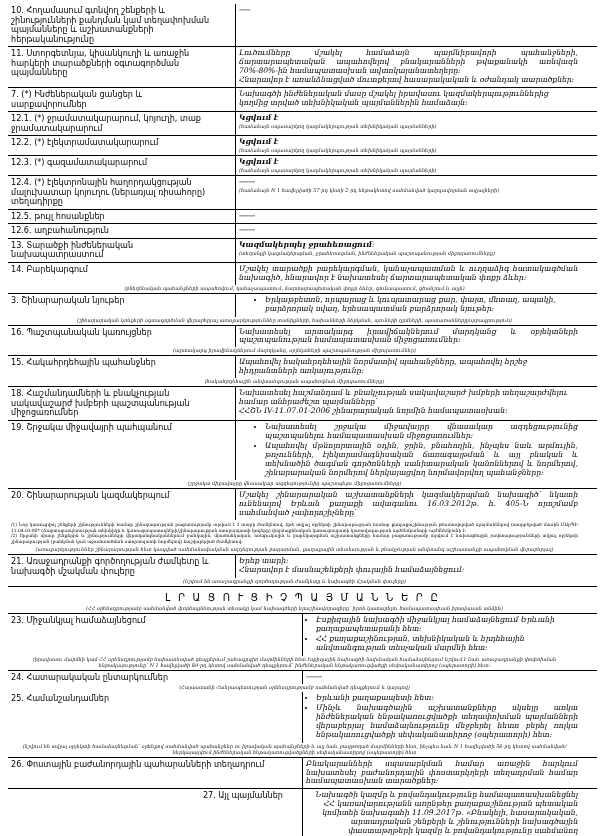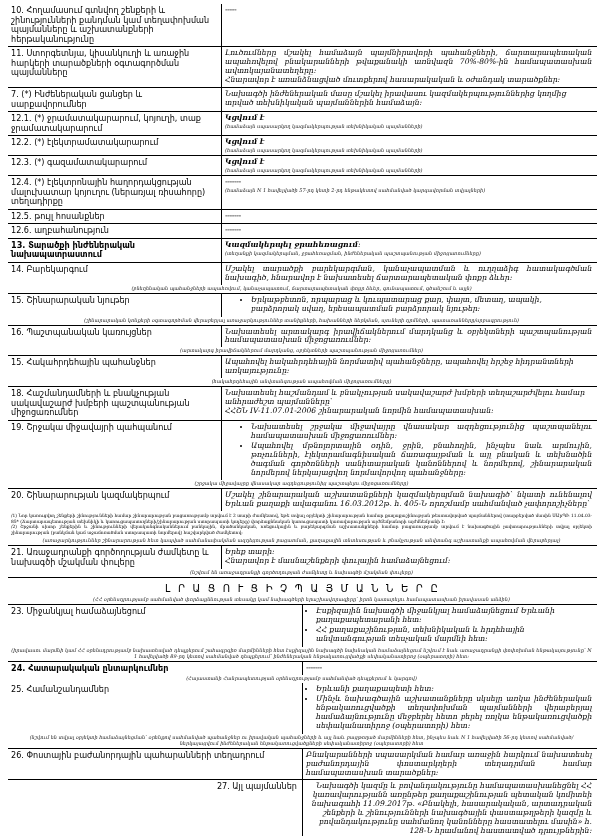--- a/index.html
+++ b/index.html
@@ -22,38 +22,38 @@
     box-sizing: border-box;
     padding: 4px 8px 0 8px;
   }
   table.doc {
     width: 589px;
     border-collapse: collapse;
     table-layout: fixed;
   }
   table.doc td {
     vertical-align: top;
-    padding: 2px 5px 2px 3px;
+    padding: 2px 19px 2px 3px;
     border-bottom: 1px solid #000;
     line-height: 1.18;
     margin-left: 14px;
   }
   td.lbl {
     width: 205px;
     font-size: 8.1px;
     font-family: "DejaVu Sans", "Liberation Sans", sans-serif;
     border-right: 1px solid #000;
   }
   td.val {
     font-size: 7.6px;
     font-style: italic;
     font-family: "DejaVu Serif", "Liberation Serif", serif;
   }
   .dash { font-style: normal; letter-spacing: -0.5px; font-family:"DejaVu Sans",sans-serif; }
-  .bold { font-weight: bold; }
+  .bold { font-weight: normal; }
   .note {
     font-size: 5.0px;
     font-style: italic;
     font-family: "DejaVu Serif", "Liberation Serif", serif;
     line-height: 1.2;
     color: #1a1a1a;
   }
   .note.center { text-align: center; }
   tr.noteRow td {
     border-bottom: 1px solid #000;
@@ -162,21 +162,21 @@
 
     <tr style="border-bottom:none">
       <td class="lbl" style="border-bottom:none">14. Բարեկարգում</td>
       <td class="val just" style="border-bottom:none">Մշակել տարածքի բարեկարգման, կանաչապատման և ուղղաձիգ հատակագծման նախագիծ, հնարավոր է նախատեսել ճարտարապետական փոքր ձևեր։</td>
     </tr>
     <tr class="noteRow">
       <td colspan="2" class="note center">(բնեղենական պահանջների ապահովում, կանաչապատում, ճարտարապետական փոքր ձևեր, գունապատում, գծանշում և այլն)</td>
     </tr>
 
     <tr style="border-bottom:none">
-      <td class="lbl" style="border-bottom:none">15. Շինարարական նյութեր</td>
+      <td class="lbl" style="border-bottom:none">3. Շինարարական նյութեր</td>
       <td class="val" style="border-bottom:none">
         <ul class="bullets">
           <li>Երկաթբետոն, որպարաց և կուպատարաց քար, փայտ, մետաղ, ապակի, բարձրորակ սվաղ, երեսապատման բարձրորակ նյութեր։</li>
         </ul>
       </td>
     </tr>
     <tr class="noteRow">
       <td colspan="2" class="note center">(շինարարական կոնքերի օգտագործման վերաբերյալ առաջարկություններ տանիքների, հախանների ներկման, սյուների դրմների, պատառանները/սրբագրություն)</td>
     </tr>
 

